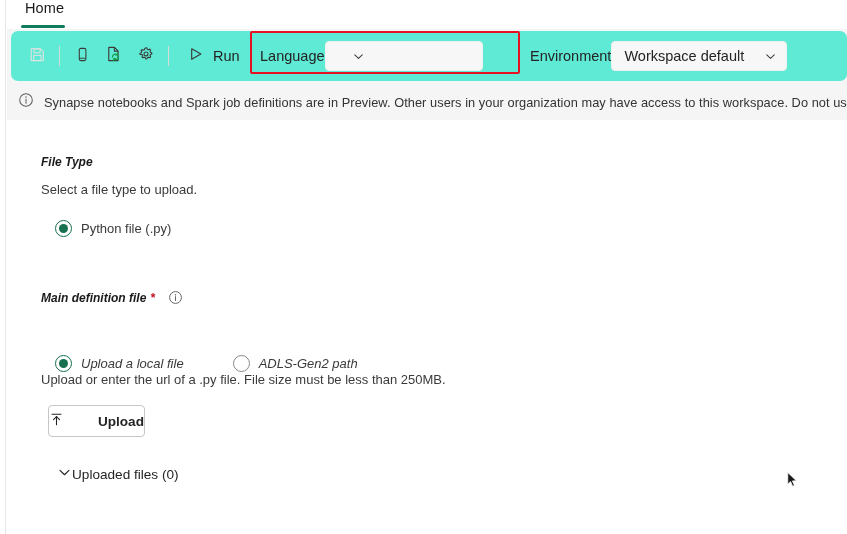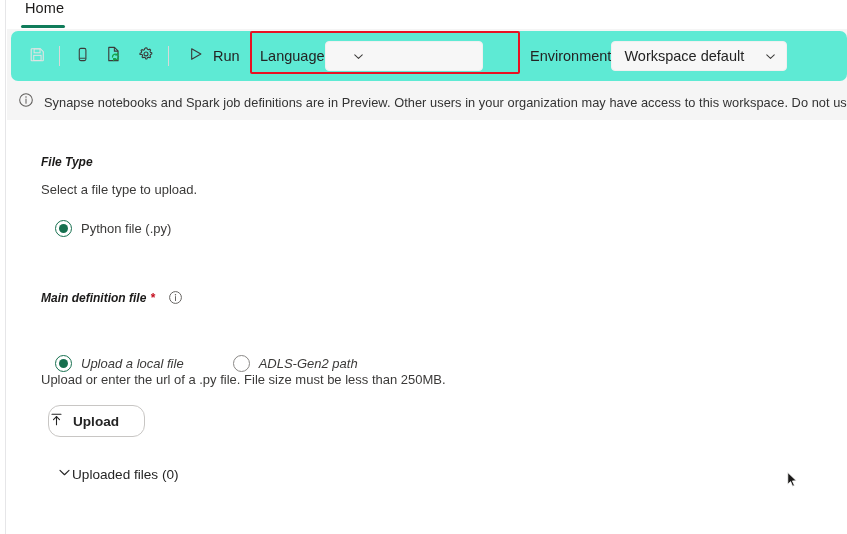--- a/index.html
+++ b/index.html
@@ -223,24 +223,24 @@
     white-space: nowrap;
   }
 
   
   .upload-btn {
     position: absolute;
     left: 41px; top: 405px;
     width: 97px; height: 32px;
     background: #ffffff;
     border: 1px solid #c8c6c4;
-    border-radius: 12px;
-    display: flex;
-    align-items: center;
-    justify-content: flex-start;
+    border-radius: 4px;
+    display: flex;
+    align-items: center;
+    justify-content: space-between;
     gap: 9px;
     cursor: pointer;
   }
   .upload-btn .lbl {
     font-size: 13.6px;
     font-weight: bold;
     color: #242424;
   }
 
   

